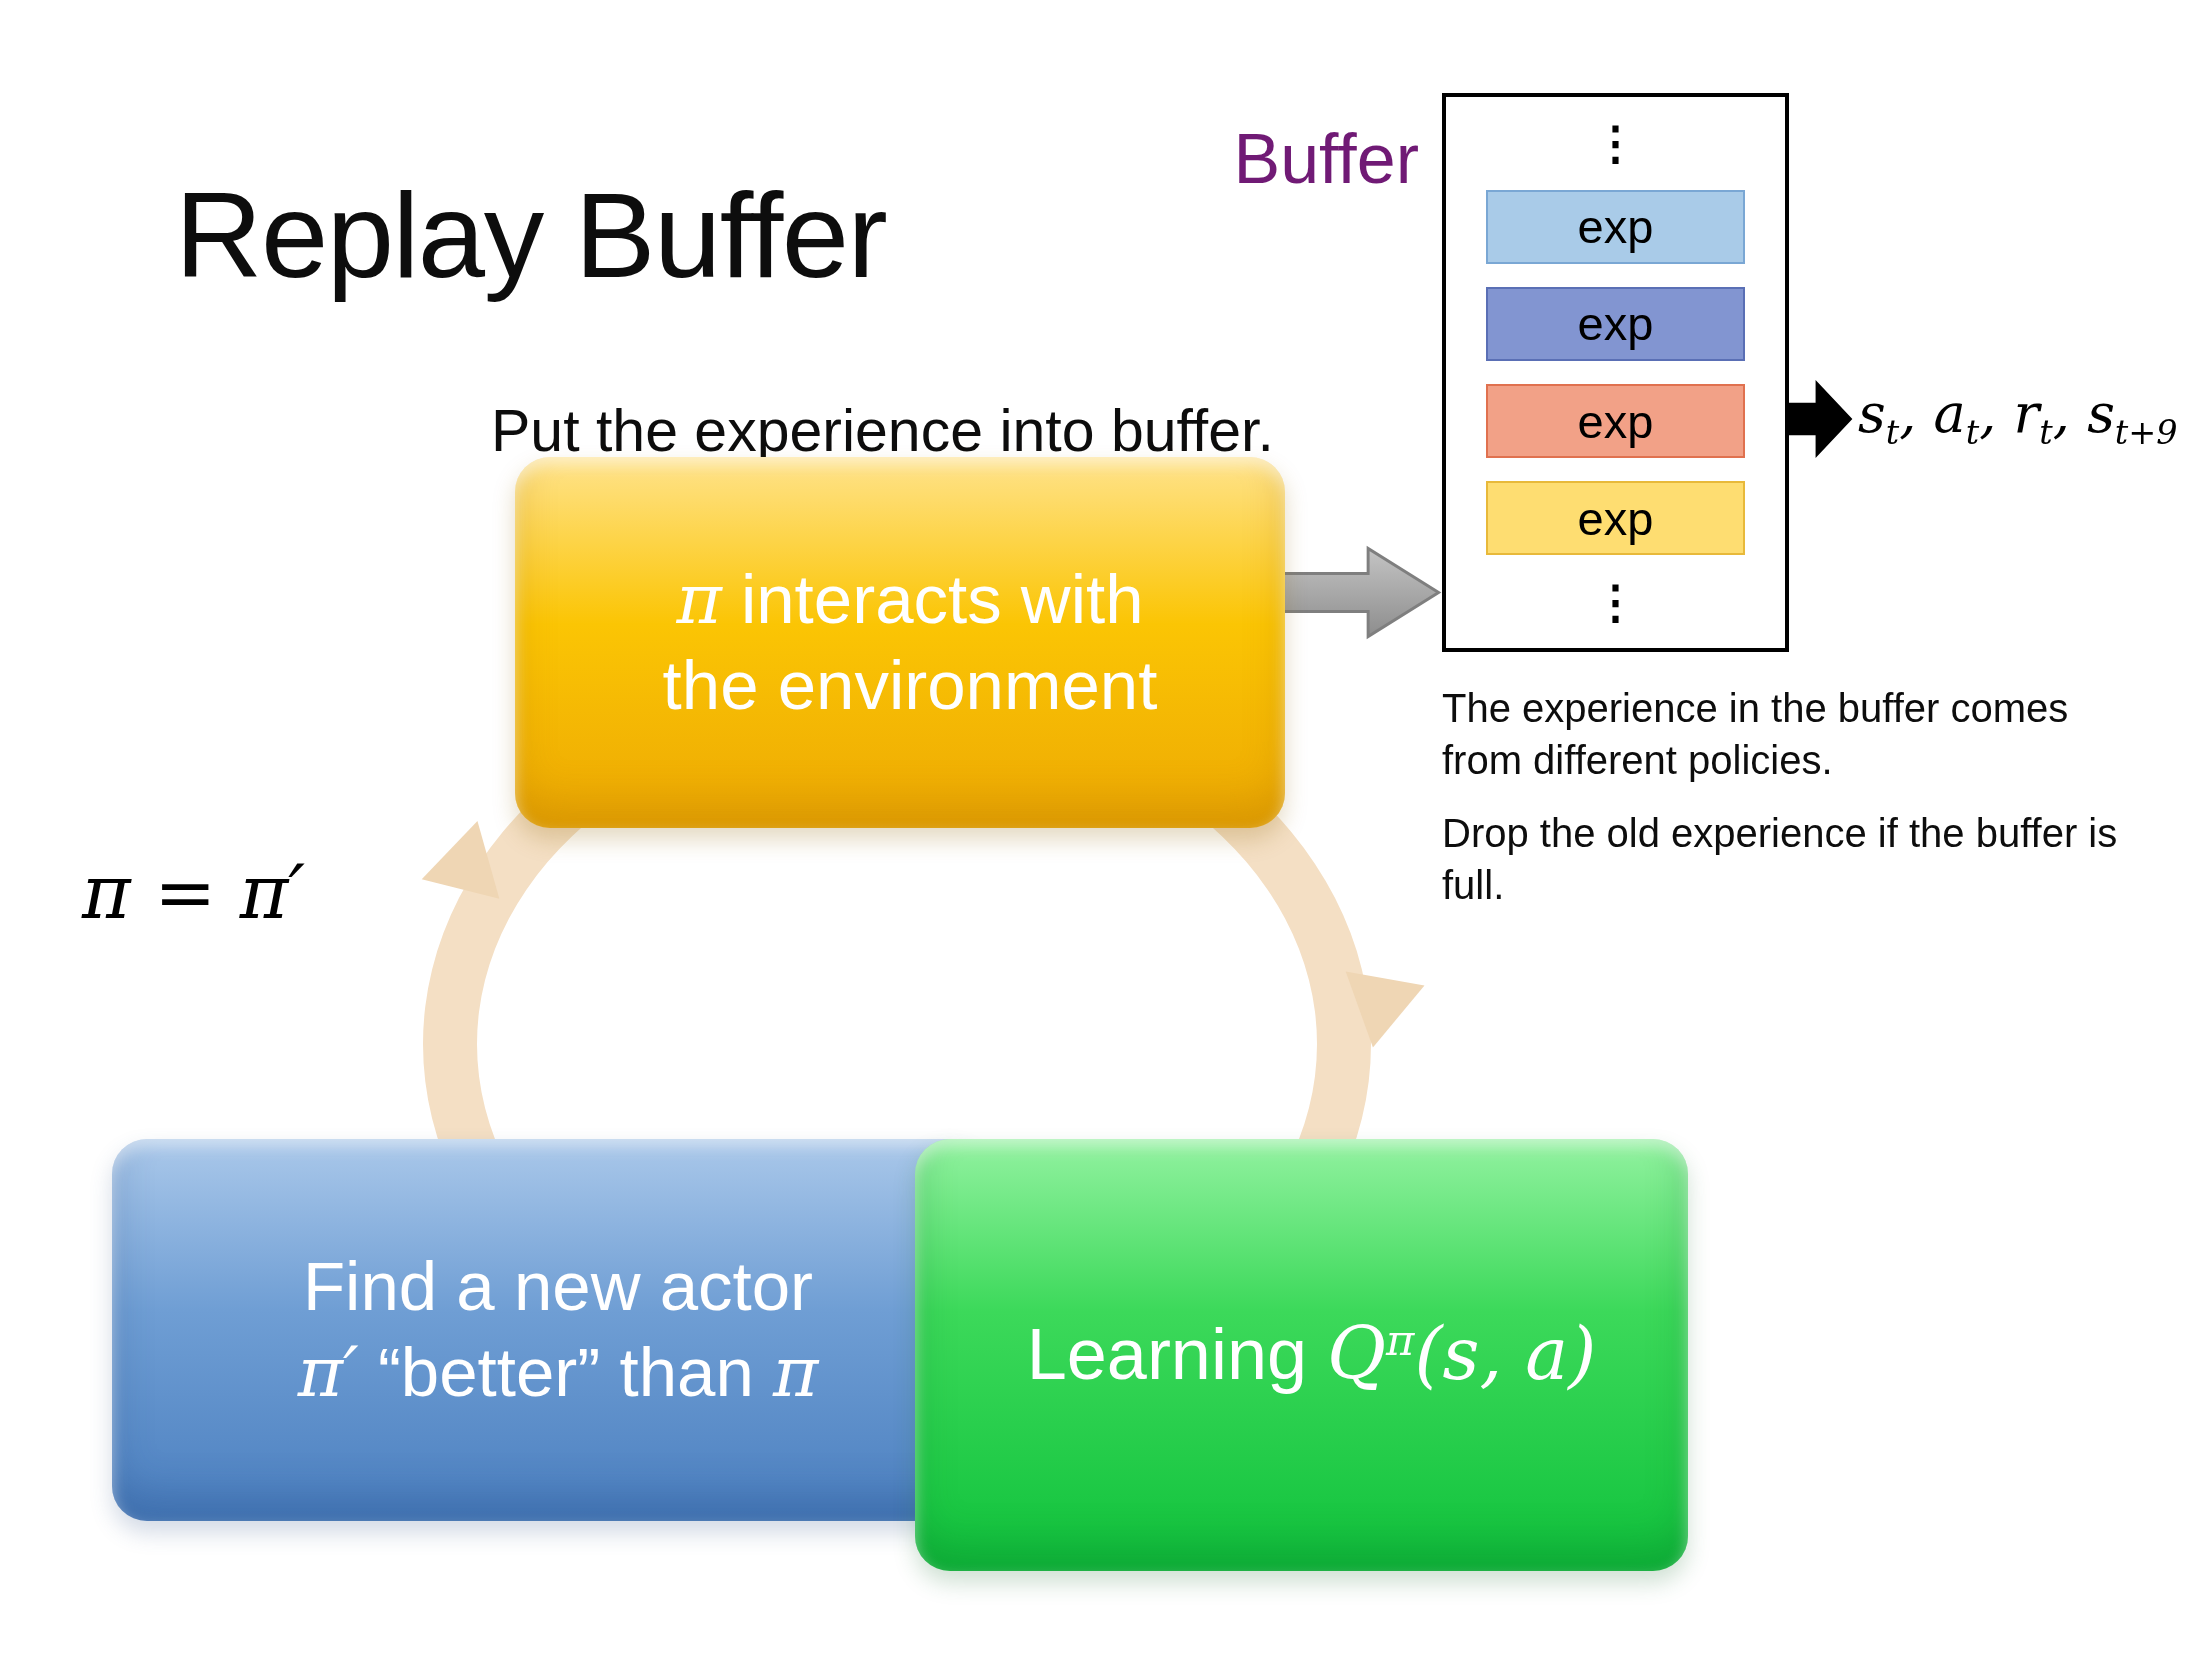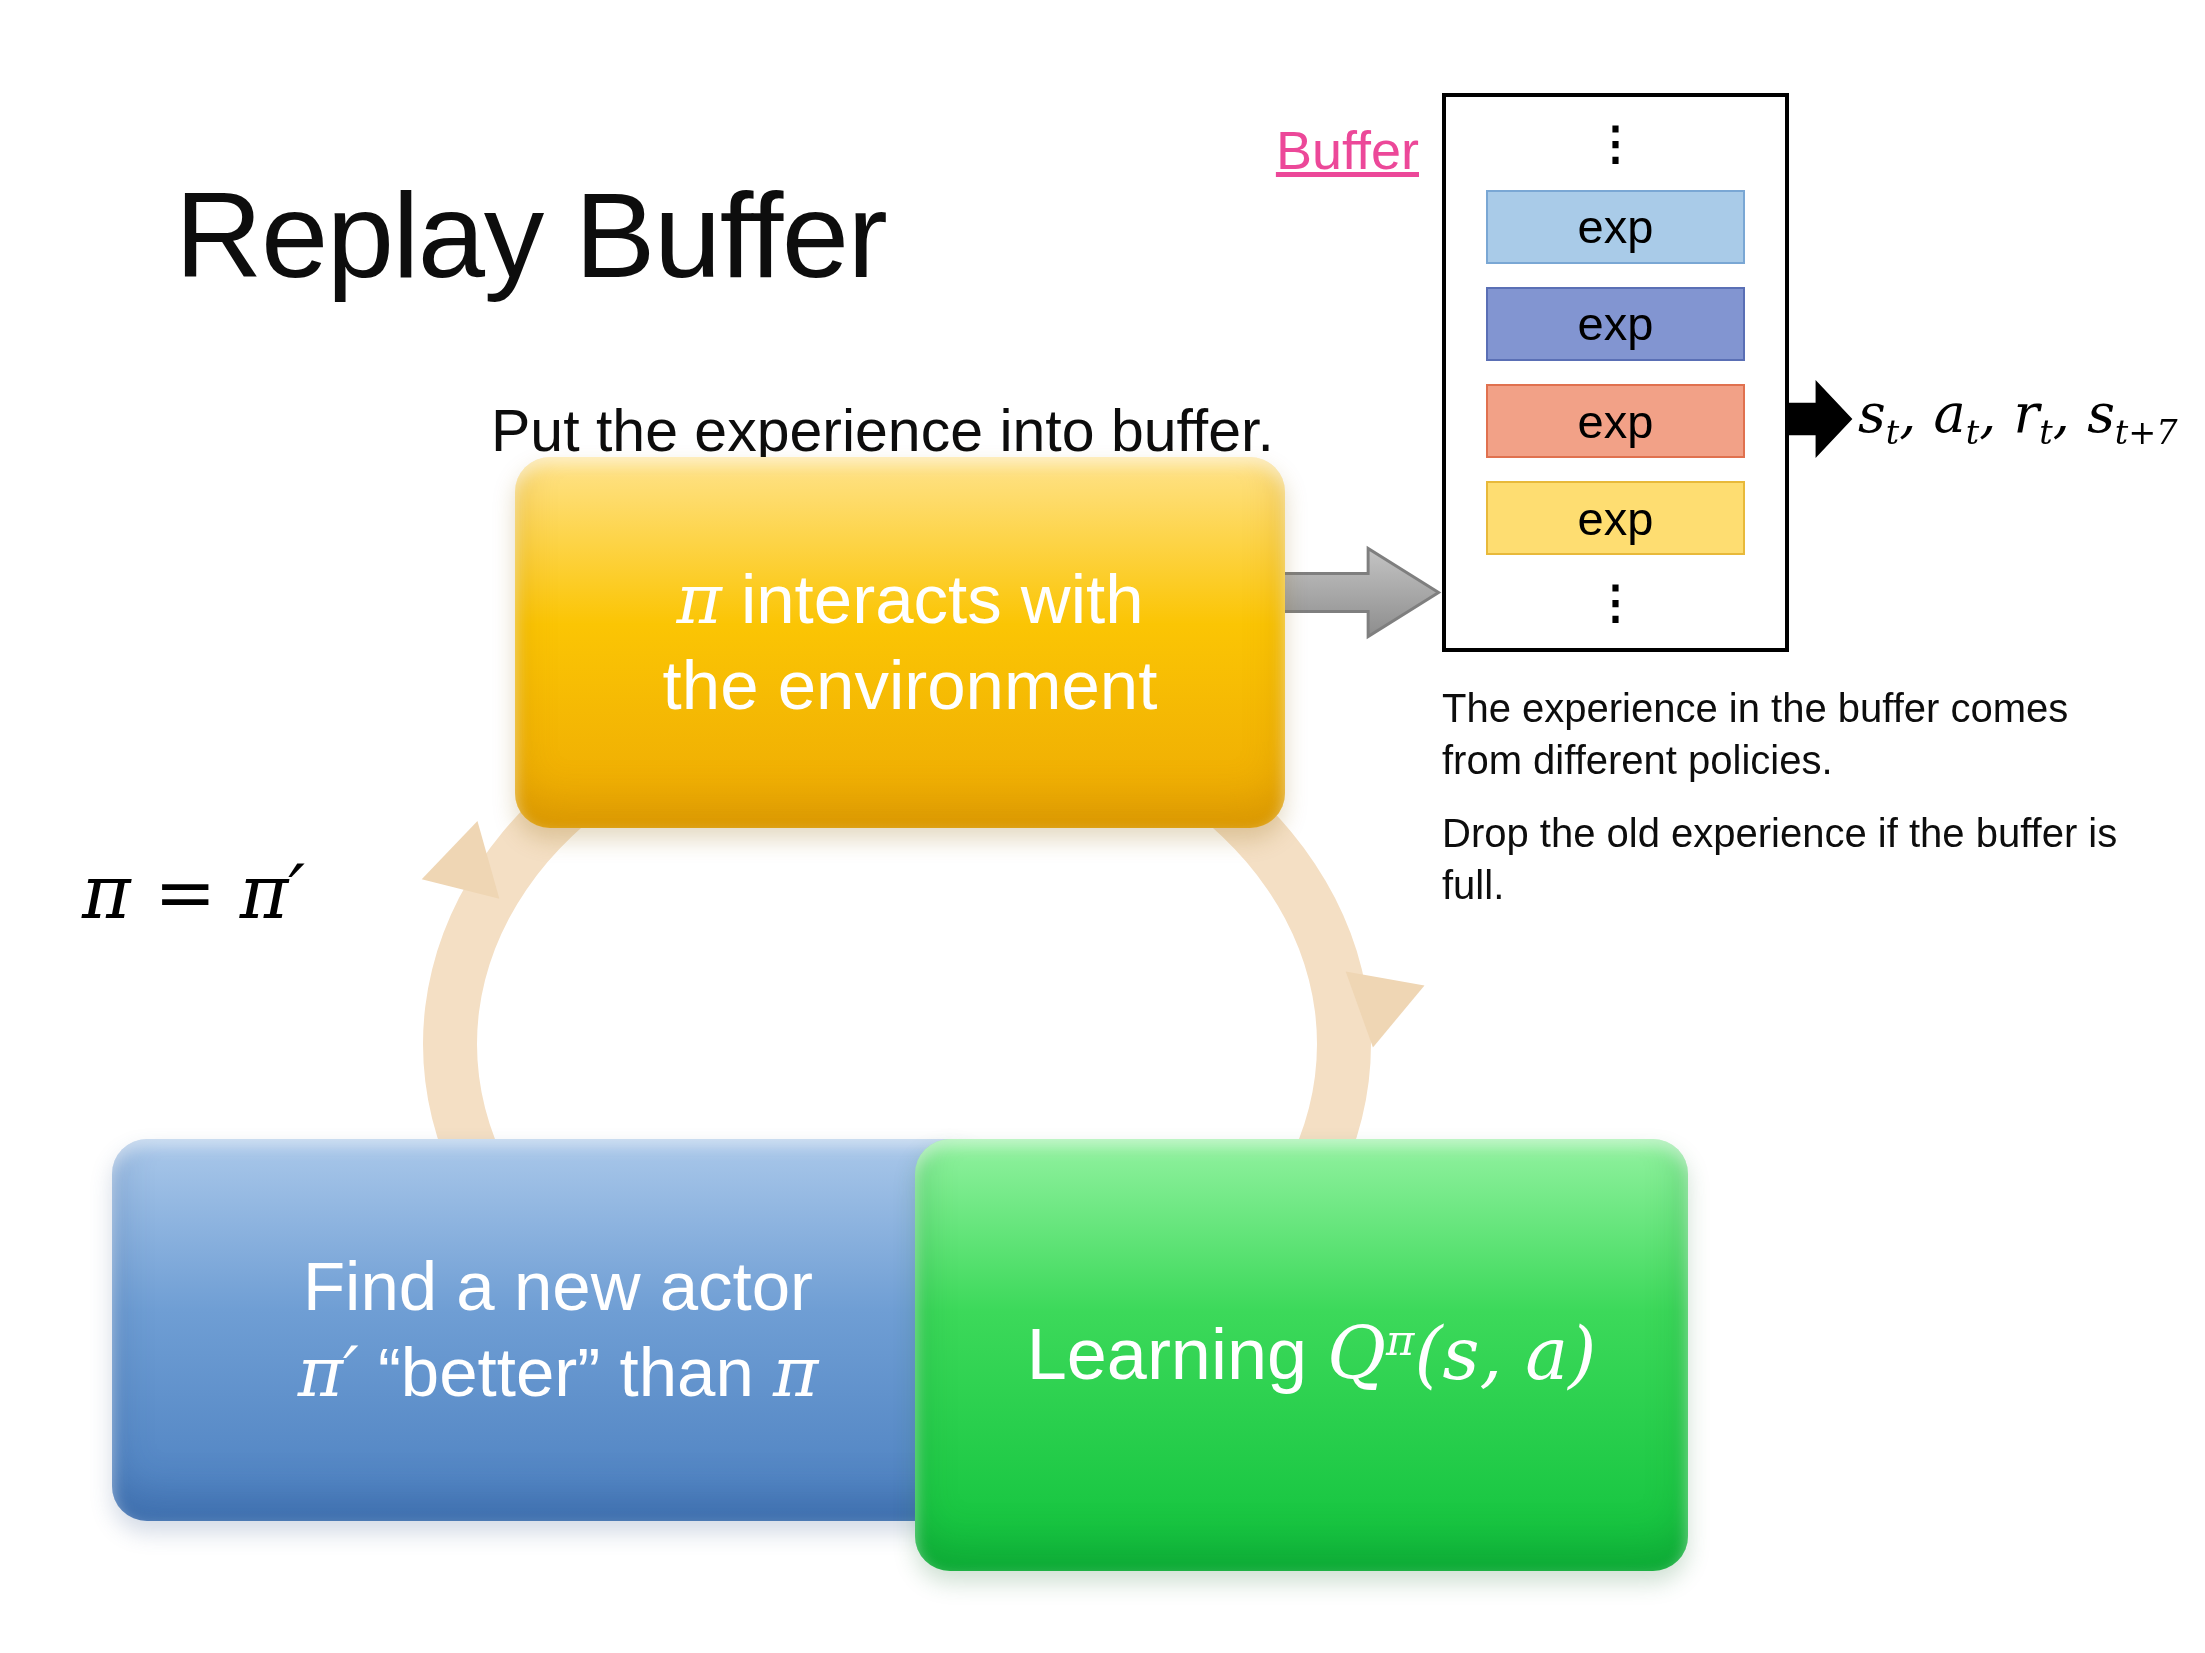--- a/index.html
+++ b/index.html
@@ -48,21 +48,21 @@
     left:915px;top:1139px;width:753px;height:432px;
     background:linear-gradient(180deg,#92f2a0 0%,#3cd95a 40%,#10c23c 100%);
     box-shadow:inset 0 7.4px 14.7px rgba(255,255,255,.5), inset 0 -25px 40px rgba(10,110,40,.30), 0 11.8px 22px rgba(40,120,60,.22);
   }
   .green .box-text{font-size:72px;}
   .sup{font-size:.6em;vertical-align:.55em;}
 
   .policy-eq{position:absolute;left:82px;top:849px;font-size:74px;color:#000;z-index:2;white-space:pre;}
 
   
-  .buffer-label{position:absolute;left:1176px;top:119px;width:243px;text-align:right;font-size:54px;color:#ec4899;z-index:2;text-decoration:underline;}
+  .buffer-label{position:absolute;left:1176px;top:119px;width:243px;text-align:right;font-size:70px;color:#701a75;z-index:2;}
   .buffer-box{
     position:absolute;left:1442px;top:93px;width:347px;height:559px;box-sizing:border-box;
     border:4.4px solid #000;background:#fff;z-index:2;
     display:flex;flex-direction:column;align-items:center;justify-content:space-evenly;
   }
   .dots{font-size:46px;font-weight:700;line-height:1;color:#000;}
   .exp-row{
     width:259px;height:74px;box-sizing:border-box;
     display:flex;align-items:center;justify-content:center;
     font-size:47px;color:#000;
@@ -132,21 +132,21 @@
     <div class="exp-row exp-2">exp</div>
     <div class="exp-row exp-3">exp</div>
     <div class="exp-row exp-4">exp</div>
     <div class="dots">⋮</div>
   </div>
 
   <svg class="out-arrow" width="68" height="78" viewBox="0 0 92 106">
     <polygon points="0,31 40,31 40,0 90,53 40,106 40,75 0,75" fill="#000"></polygon>
   </svg>
   <div class="math-out math">
-    <span>s</span><sub>t</sub><span class="keep">, </span><span>a</span><sub>t</sub><span class="keep">, </span><span>r</span><sub>t</sub><span class="keep">, </span><span>s</span><sub>t+7</sub>
+    <span>s</span><sub>t</sub><span class="keep">, </span><span>a</span><sub>t</sub><span class="keep">, </span><span>r</span><sub>t</sub><span class="keep">, </span><span>s</span><sub>t+9</sub>
   </div>
 
   <div class="notes">
     <p>The experience in the buffer comes from different policies.</p>
     <p>Drop the old experience if the buffer is full.</p>
   </div>
 
 </div>
 
 

